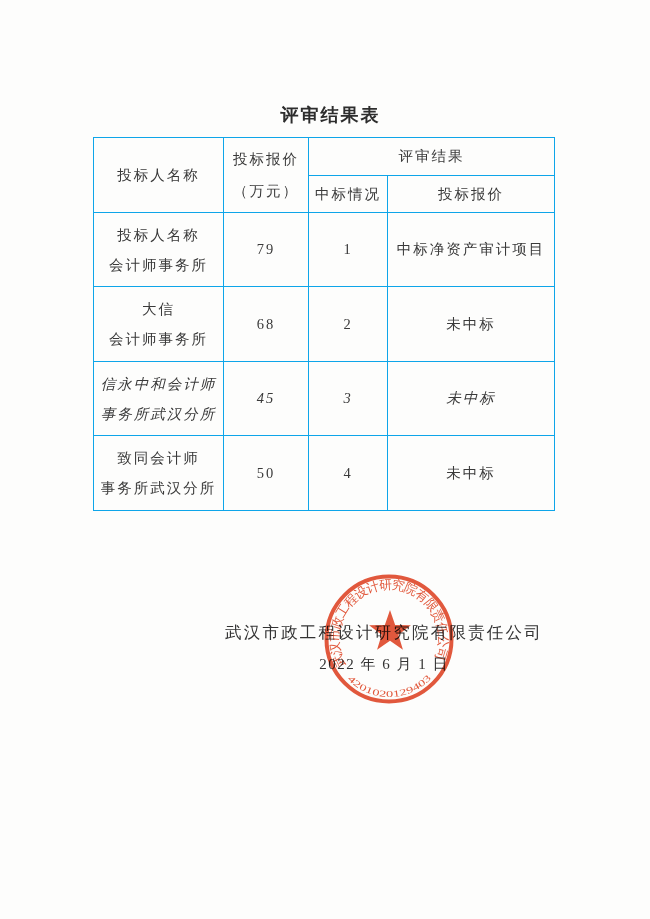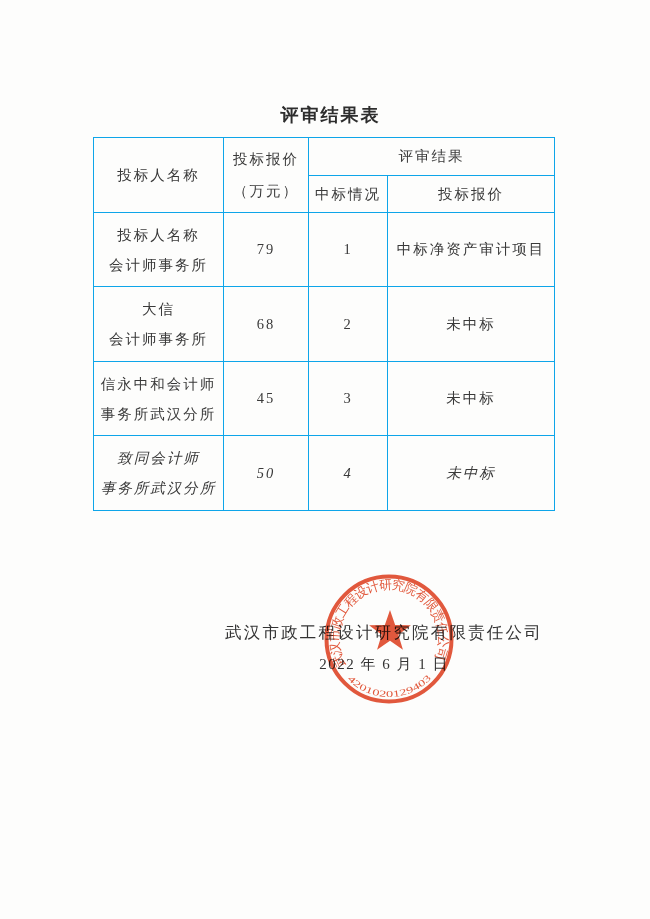--- a/index.html
+++ b/index.html
@@ -28,22 +28,22 @@
   table.results td {
     border: 1px solid #0ea5e9;
     text-align: center; vertical-align: middle;
     font-size: 14.5px; letter-spacing: 2px;
     padding: 0; color: #3a3a3a;
   }
   tr.hdr-a { height: 38px; }
   tr.hdr-b { height: 37px; }
   tr.r1 { height: 74px; }
   tr.r2 { height: 75px; }
-  tr.r3 { height: 74px; }
-  tr.r4 { height: 75px; font-style: italic; }
+  tr.r3 { height: 74px; font-style: italic; }
+  tr.r4 { height: 75px; }
   .two-line { line-height: 30px; }
   .hdr-two-line { line-height: 32px; }
   .num { font-size: 15px; letter-spacing: 1px; }
 
   .sig-company {
     position: absolute; top: 622px; left: 134px; width: 500px;
     text-align: center; font-size: 16.5px; letter-spacing: 2.2px;
     color: #333333;
   }
   .sig-date {

